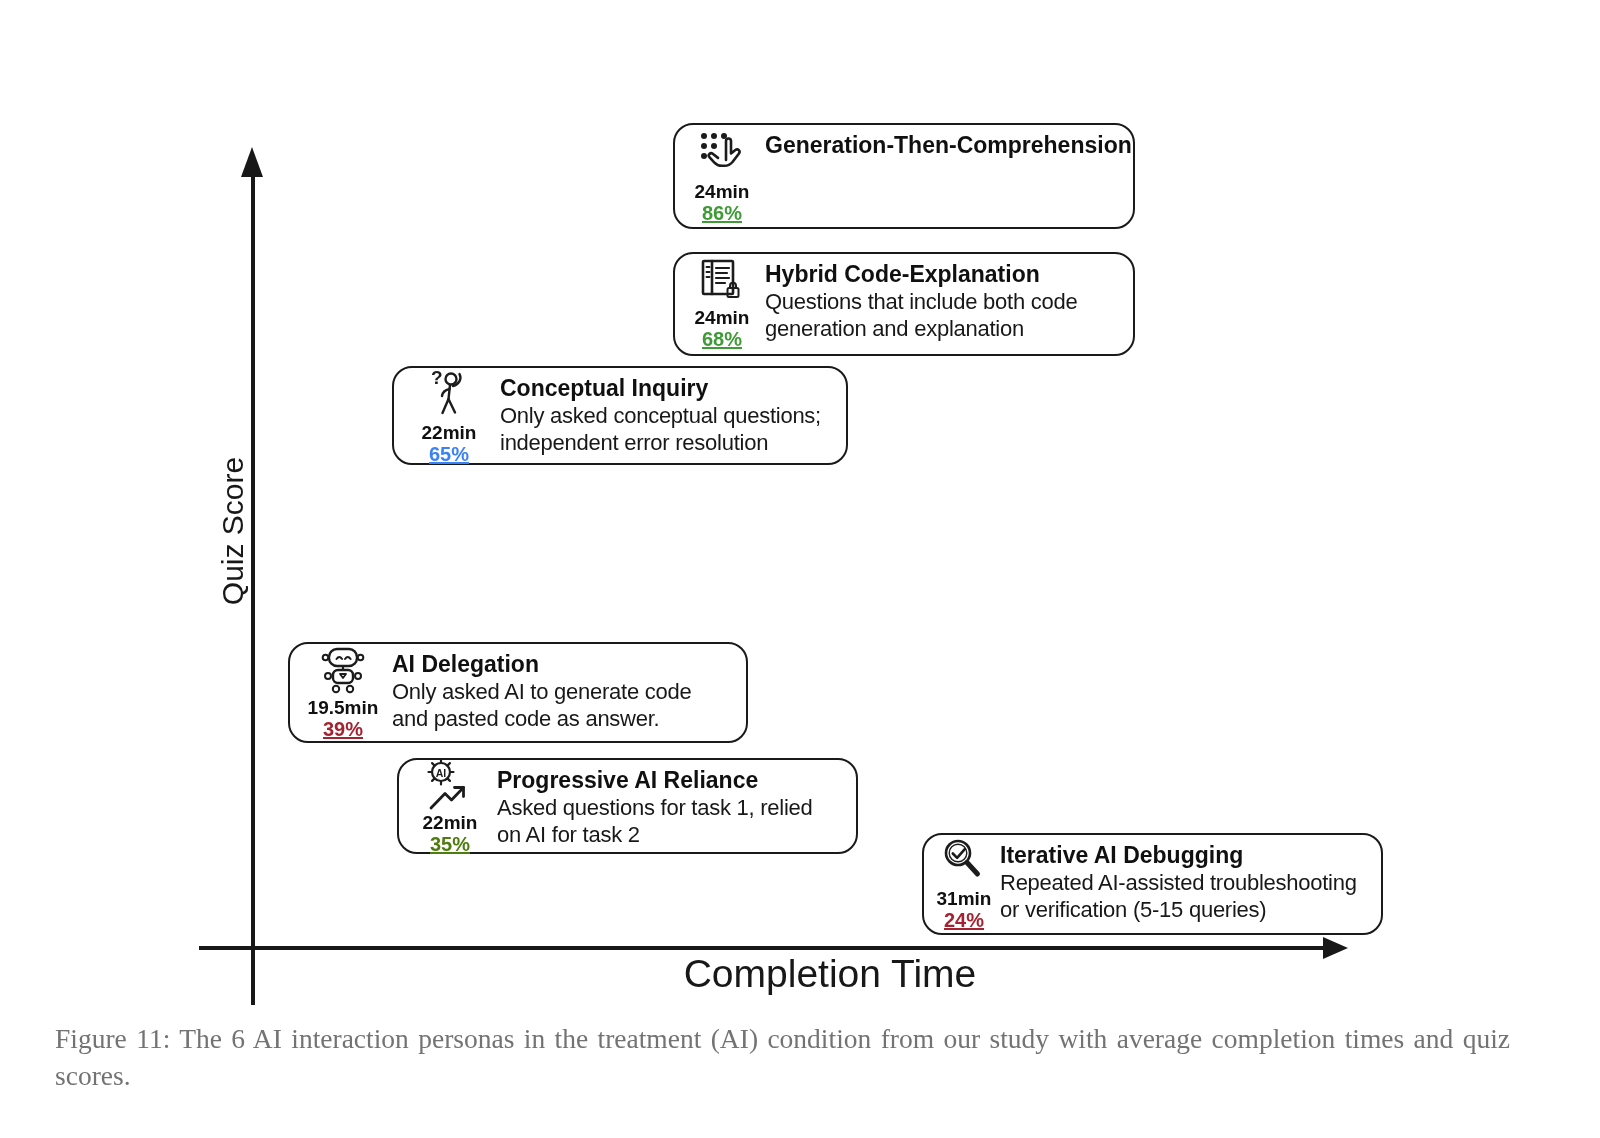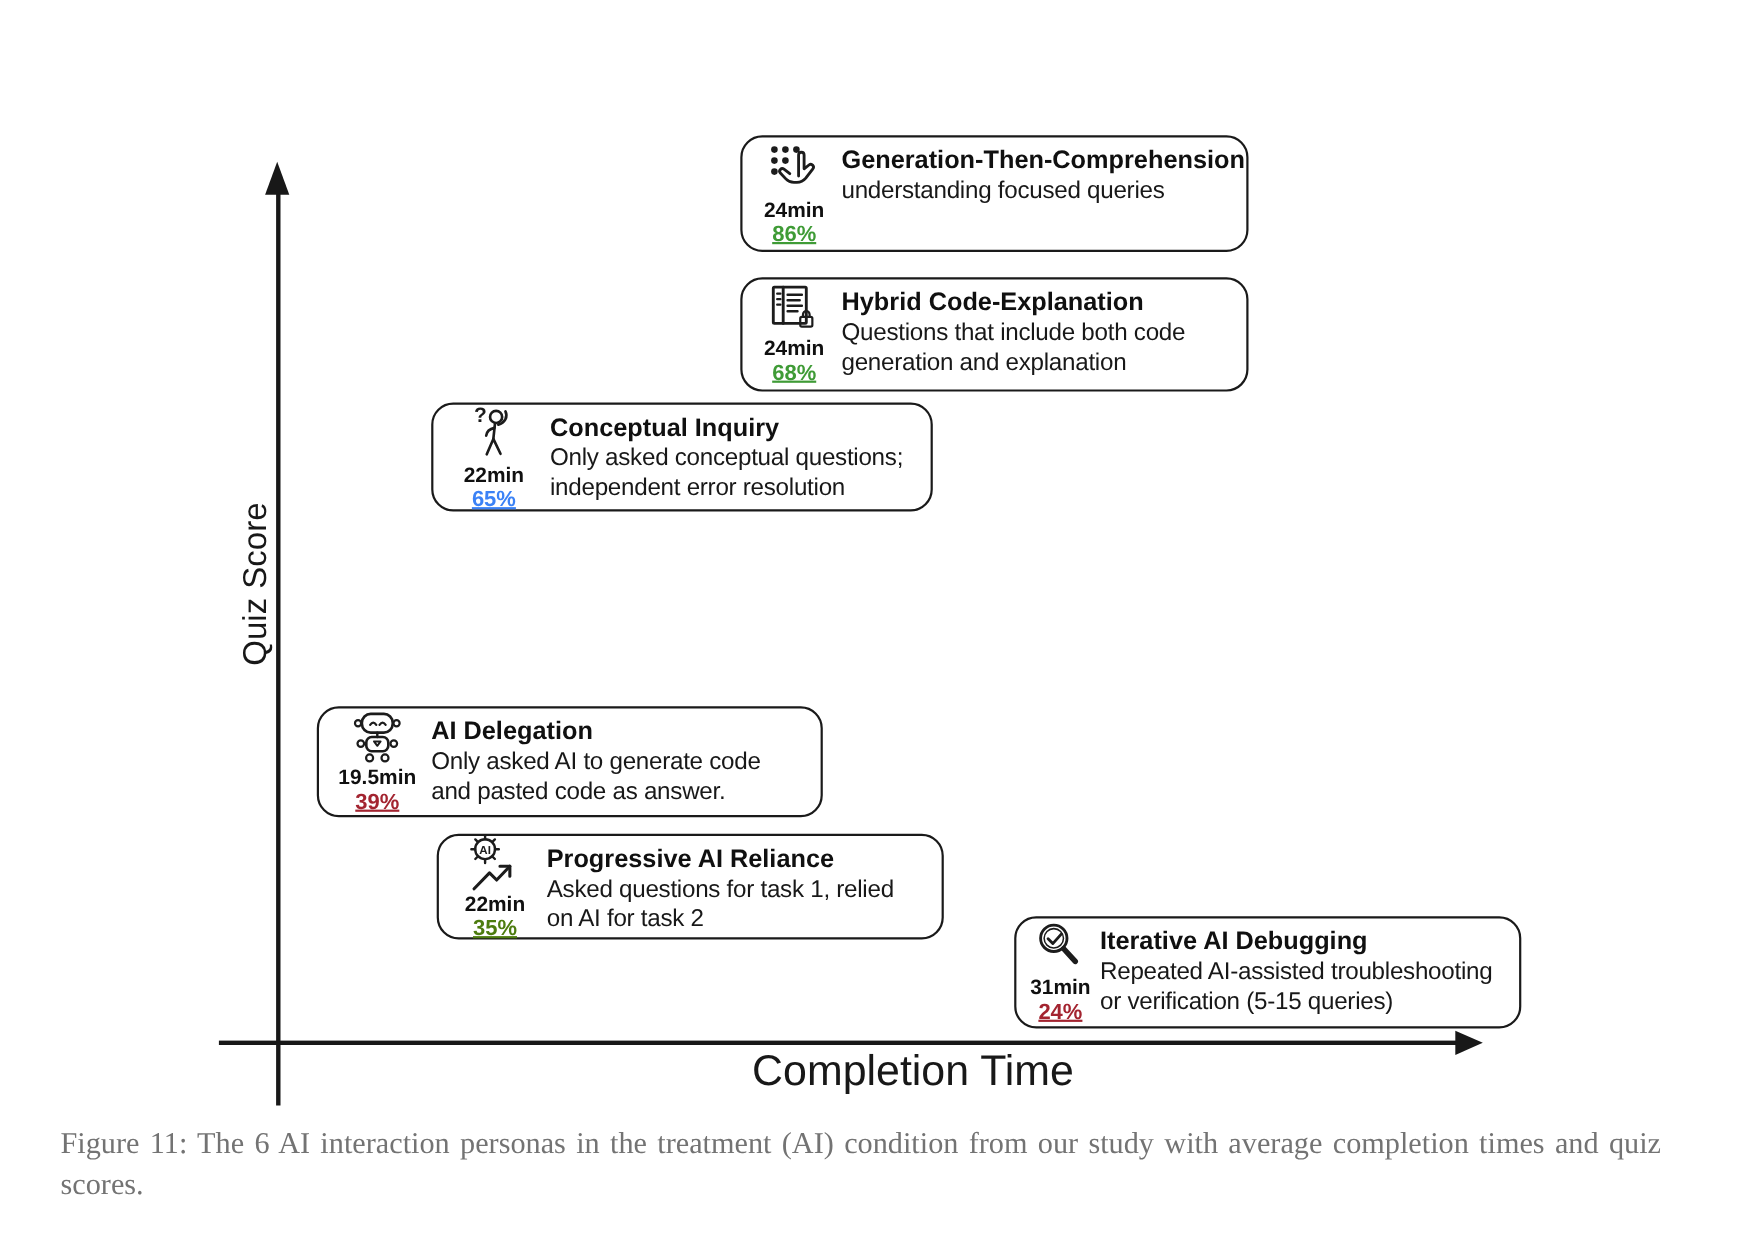--- a/index.html
+++ b/index.html
@@ -71,21 +71,20 @@
             <circle cx="9" cy="28" r="3"></circle>
           </g>
           <path class="stk" stroke-width="2.6" fill="#fff" d="M31 32 V13 c0-3.4 5-3.4 5 0 v12.5 l4.4-3.5 c2.6-2 5.5 1.3 3.4 3.7 L37.5 34 c-2 2.4-5 3.8-8.1 3.8 h-2.6 c-2.8 0-5.5-1.2-7.4-3.2 l-5-5.4 c-2-2.2 1-5.2 3.3-3.4 l5.3 4.1"></path>
         </svg>
       </div>
       <div class="ptime">24min</div>
       <div class="pscore" style="color: rgb(63, 155, 54);">86%</div>
     </div>
     <div class="pright">
       <div class="ptitle">Generation-Then-Comprehension</div>
-      <div class="pdesc">understanding focused queries</div>
     </div>
   </div>
 
   <div class="pbox p2">
     <div class="pleft">
       <div class="picon">
         <svg width="50" height="48" viewBox="0 0 50 48">
           <rect class="stk" stroke-width="2.6" x="6" y="3" width="30" height="33" rx="1"></rect>
           <line class="stk" stroke-width="2.6" x1="15" y1="3" x2="15" y2="36"></line>
           <path class="stk" stroke-width="2" d="M9.5 9 h3 M9.5 14 h3 M9.5 19 h3"></path>

